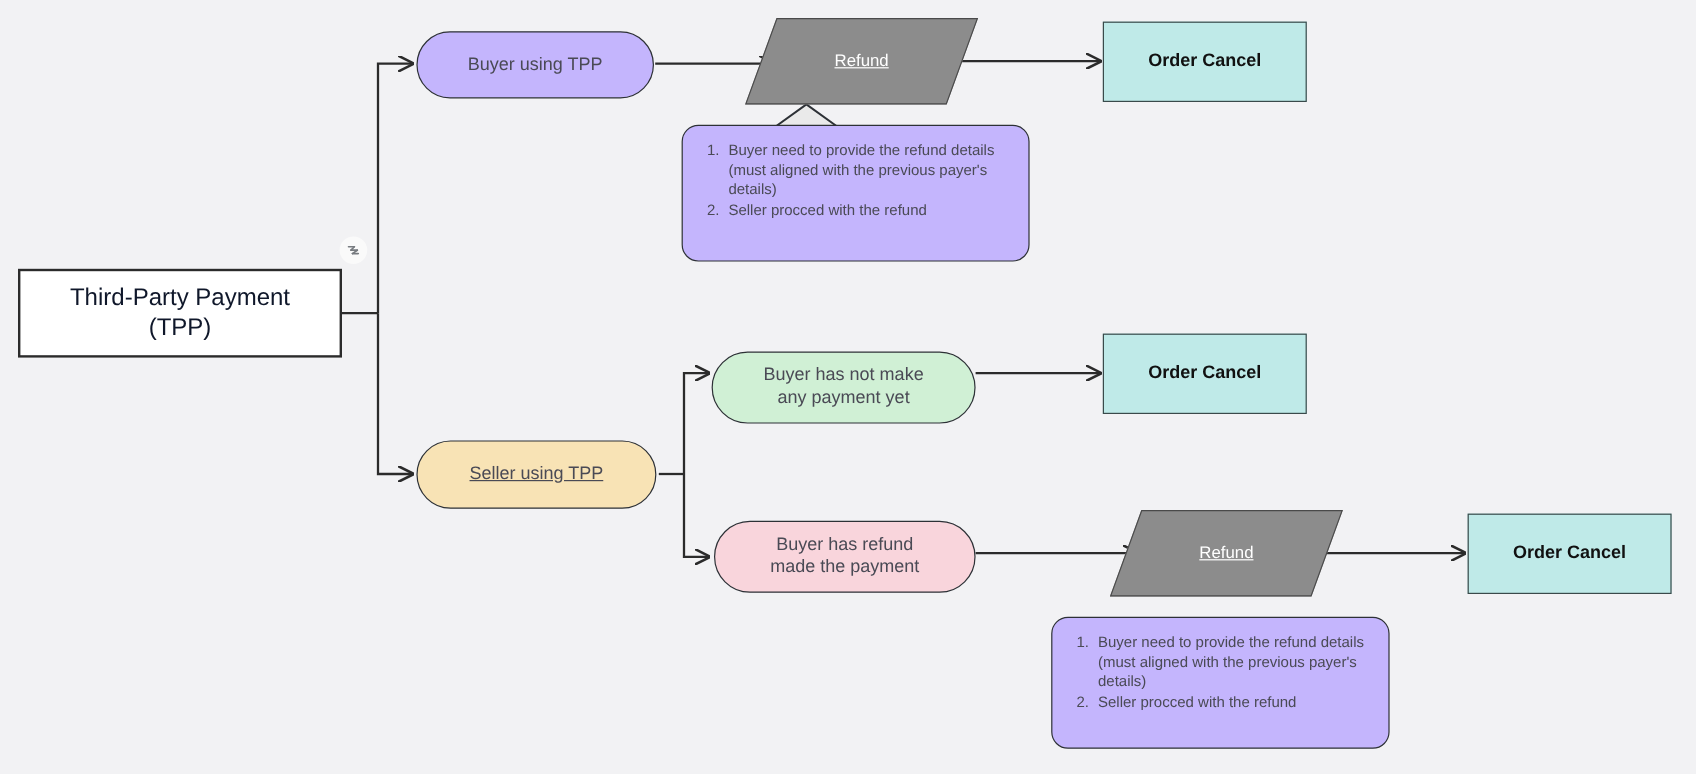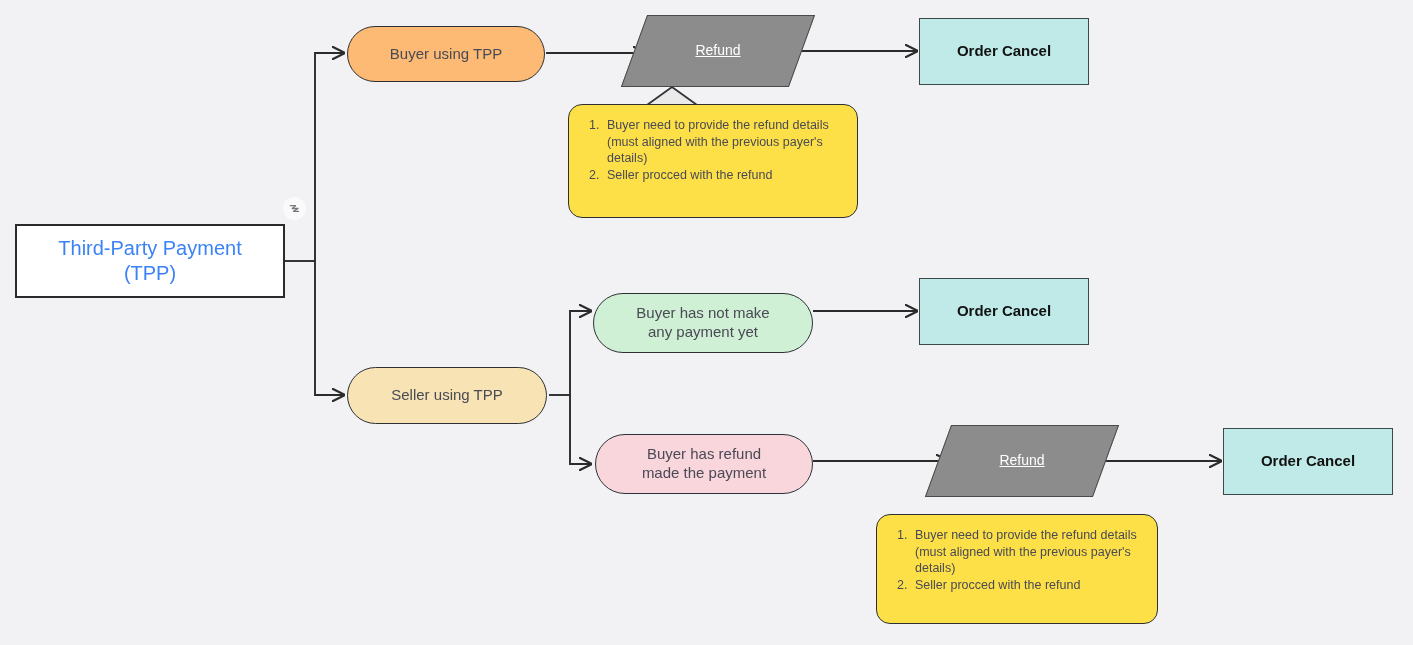--- a/index.html
+++ b/index.html
@@ -39,34 +39,34 @@
   .node-label {
     display: block;
     white-space: pre-line;
     padding: 0 10px;
   }
 
   
   .n-root {
     background: #ffffff;
     border: 2px solid #2b2b2b;
-    color: #3b82f6;
+    color: #0f172a;
     font-size: 20px;
   }
 
   
   .n-pill {
     border: 1.6px solid #2d3136;
     border-radius: 36px;
     color: #4a4a55;
     font-size: 15px;
   }
-  .n-pill.lavender { background: #fdba74; }
+  .n-pill.lavender { background: #c4b5fd; }
   .n-pill.green    { background: #d0f0d5; }
-  .n-pill.tan      { background: #f8e3b5; }
+  .n-pill.tan      { background: #f8e3b5; text-decoration: underline; }
   .n-pill.pink     { background: #f9d5dc; }
 
   
   .n-rect {
     background: #bfeae8;
     border: 1.6px solid #3a4a4a;
     color: #111111;
     font-size: 15px;
     font-weight: 700;
     text-align: right;
@@ -86,21 +86,21 @@
     transform: skewX(-20deg);
   }
   .n-para .node-label {
     position: relative;
     z-index: 2;
   }
 
   
   .n-note {
     position: absolute;
-    background: #fde047;
+    background: #c4b5fd;
     border: 1.6px solid #2d3136;
     border-radius: 14px;
     color: #4a4a55;
     font-size: 12.5px;
     box-sizing: border-box;
     padding: 12px 14px 10px 10px;
   }
   .n-note ol {
     margin: 0;
     padding-left: 24px;

